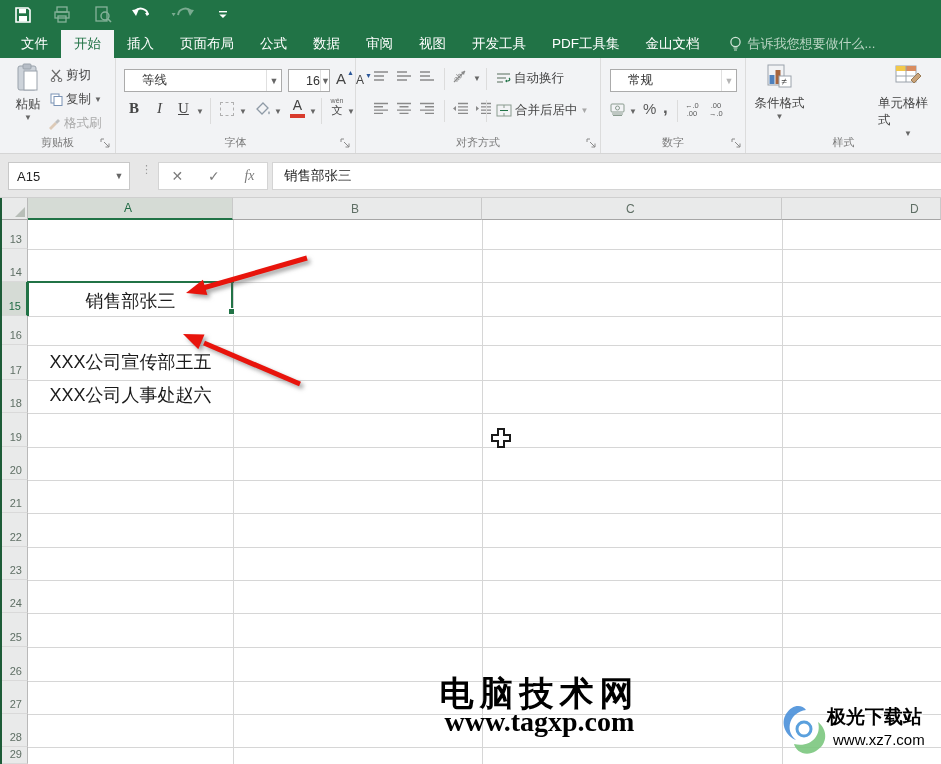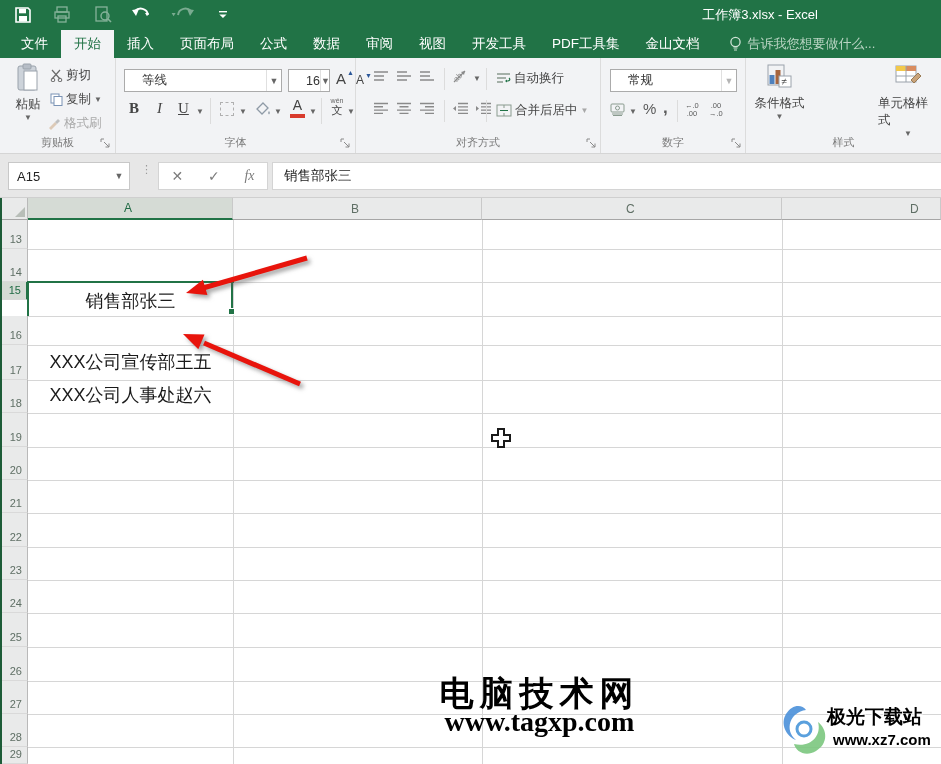--- a/index.html
+++ b/index.html
@@ -57,21 +57,21 @@
   .ghline { position:absolute; left:28px; right:0; height:1px; background:#d6d6d6; }
   .cellblock { position:absolute; left:28px; width:205px; text-align:center; font-size:18px; color:#1a1a1a; line-height:26px; white-space:nowrap; }
   .selbox { position:absolute; background:#217346; }
   .handle { position:absolute; width:7px; height:7px; background:#217346; border:1px solid #fff; }
 
   
   .wm-title { position:absolute; font-weight:bold; font-size:34px; letter-spacing:6px; }
   .wm-url { position:absolute; font-family:"Liberation Serif","DejaVu Serif",serif; font-weight:bold; font-size:28px; }
   .tagbadge { position:absolute; border-radius:14px; display:flex; align-items:center; justify-content:center; color:#fff; font-weight:bold; font-size:56px; letter-spacing:2px; }
   .xz-title { position:absolute; font-weight:bold; font-size:19px; text-shadow:-1px -1px 0 #fff,1px -1px 0 #fff,-1px 1px 0 #fff,1px 1px 0 #fff; }
-  .xz-url { position:absolute; font-weight:bold; font-size:15px; }
+  .xz-url { position:absolute; font-weight:normal; font-size:15px; }
 
   svg { display:block; }
 </style>
 </head>
 <body>
 
 <div class="app">
 
   <div class="titlebar">
     <div class="qat">
@@ -110,21 +110,20 @@
             <path d="M2 10 l5 0 l-2.5 4 z" fill="#fff" transform="translate(-1,-2) scale(0.8)"></path>
           </svg>
       </span>
       <span class="qbtn">
         <svg width="10" height="10" viewBox="0 0 10 10">
             <rect x="1" y="1" width="8" height="1.4" fill="#fff"></rect>
             <path d="M1 5 L9 5 L5 9 z" fill="#fff" transform="scale(0.9) translate(0.5,0)"></path>
           </svg>
       </span>
     </div>
-    <div class="title-text">工作簿3.xlsx - Excel</div>
   </div>
 
   <div class="tabrow">
     <nav id="tabs-host" style="display:flex;">
         <div class="rtab file">文件</div>
         <div class="rtab active">开始</div>
         <div class="rtab">插入</div>
         <div class="rtab">页面布局</div>
         <div class="rtab">公式</div>
         <div class="rtab">数据</div>
@@ -433,21 +432,21 @@
         <div class="chead" style="left: 482px; width: 300px;">
           <span style="position: absolute; left: 144px;">C</span>
         </div>
         <div class="chead" style="left: 782px; width: 159px;">
           <span style="position: absolute; left: 128px;">D</span>
         </div>
       </div>
     <div id="rheads">
         <div class="rhead" style="top: 22px; height: 29px;">13</div>
         <div class="rhead" style="top: 51px; height: 33px;">14</div>
-        <div class="rhead sel" style="top: 84px; height: 18px;">15</div>
+        <div class="rhead sel" style="top: 84px; height: 34px;">15</div>
         <div class="rhead" style="top: 118px; height: 29px;">16</div>
         <div class="rhead" style="top: 147px; height: 35px;">17</div>
         <div class="rhead" style="top: 182px; height: 33px;">18</div>
         <div class="rhead" style="top: 215px; height: 34px;">19</div>
         <div class="rhead" style="top: 249px; height: 33px;">20</div>
         <div class="rhead" style="top: 282px; height: 33px;">21</div>
         <div class="rhead" style="top: 315px; height: 34px;">22</div>
         <div class="rhead" style="top: 349px; height: 33px;">23</div>
         <div class="rhead" style="top: 382px; height: 33px;">24</div>
         <div class="rhead" style="top: 415px; height: 34px;">25</div>

